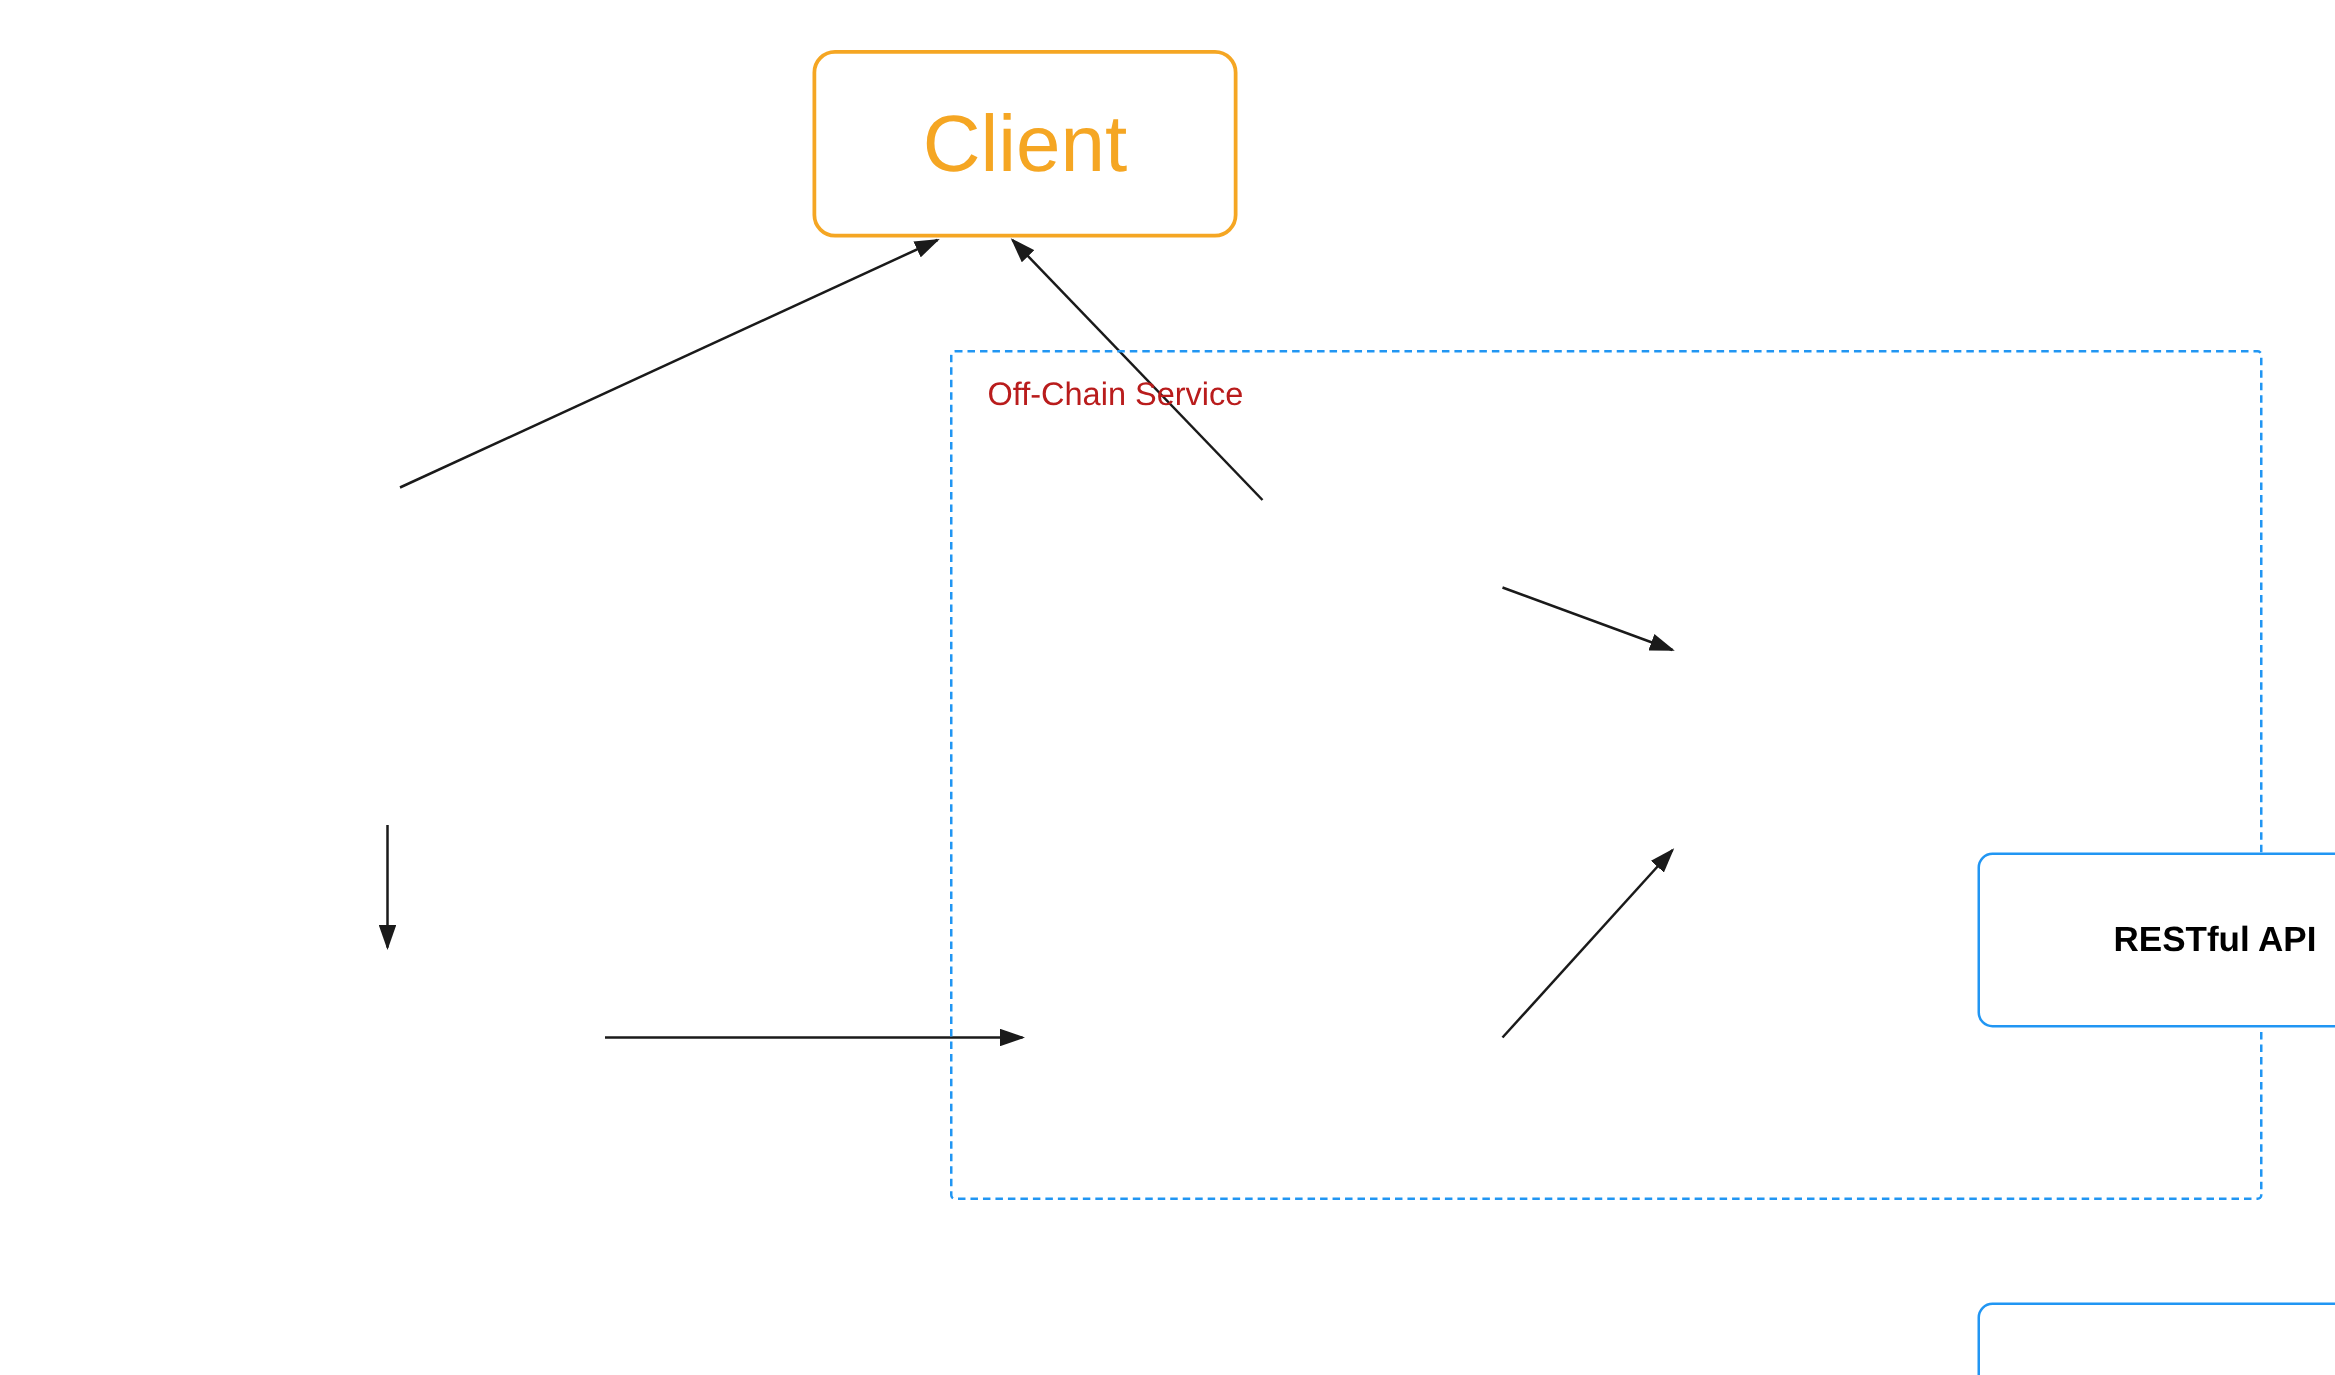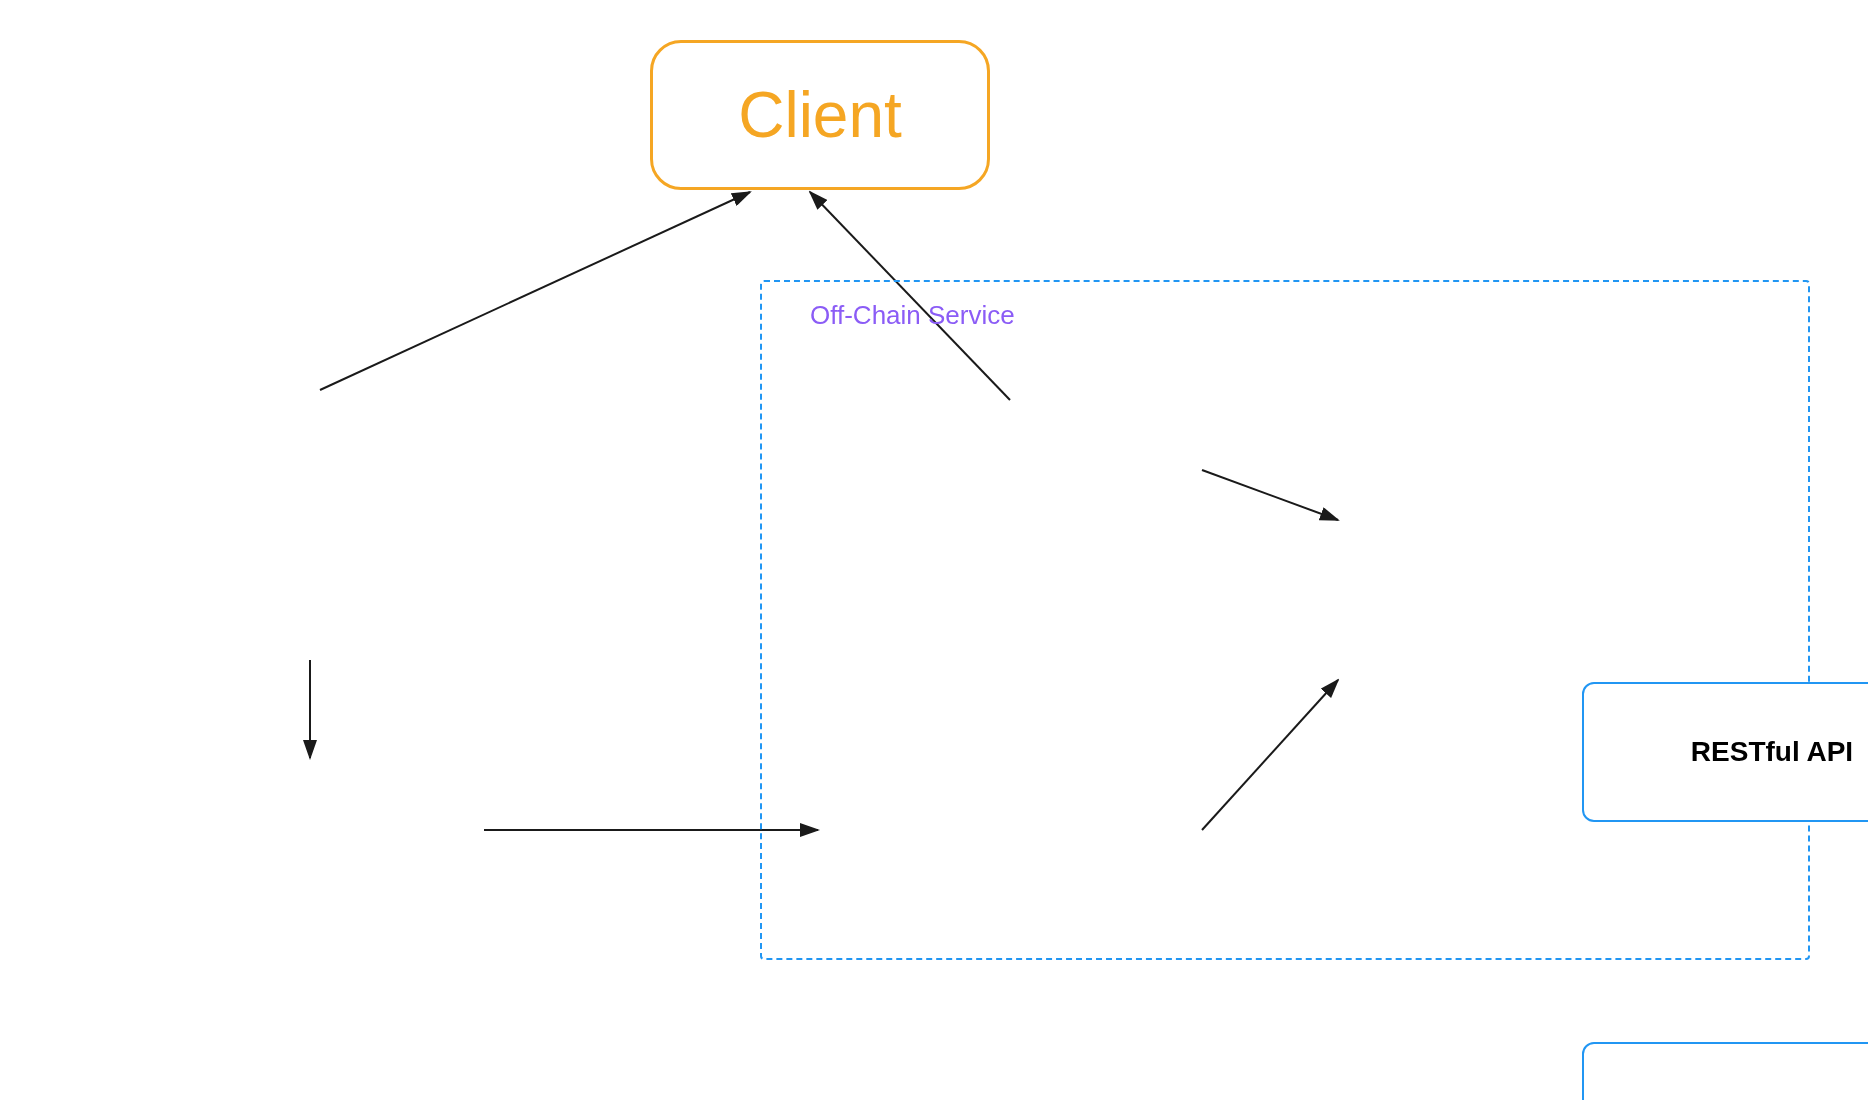--- a/index.html
+++ b/index.html
@@ -19,21 +19,21 @@
     }
 
     
     .client-box {
       position: absolute;
       top: 40px;
       left: 650px;
       width: 340px;
       height: 150px;
       border: 3px solid #F5A623;
-      border-radius: 31px;
+      border-radius: 18px;
       display: flex;
       align-items: center;
       justify-content: center;
       background: #fff;
     }
     .client-label {
       font-size: 64px;
       font-weight: 500;
       color: #F5A623;
     }
@@ -67,23 +67,22 @@
       height: 680px;
       border: 2.5px dashed #2196F3;
       border-radius: 4px;
       background: transparent;
     }
     .offchain-label {
       position: absolute;
       top: 18px;
       left: 28px;
       font-size: 26px;
-      color: #8b5cf6;
+      color: #b91c1c;
       font-weight: 400;
-      margin-left: 20px;
     }
 
     
     .domain-stack {
       position: absolute;
       top: 380px;
       left: 100px;
       width: 400px;
       height: 290px;
     }

